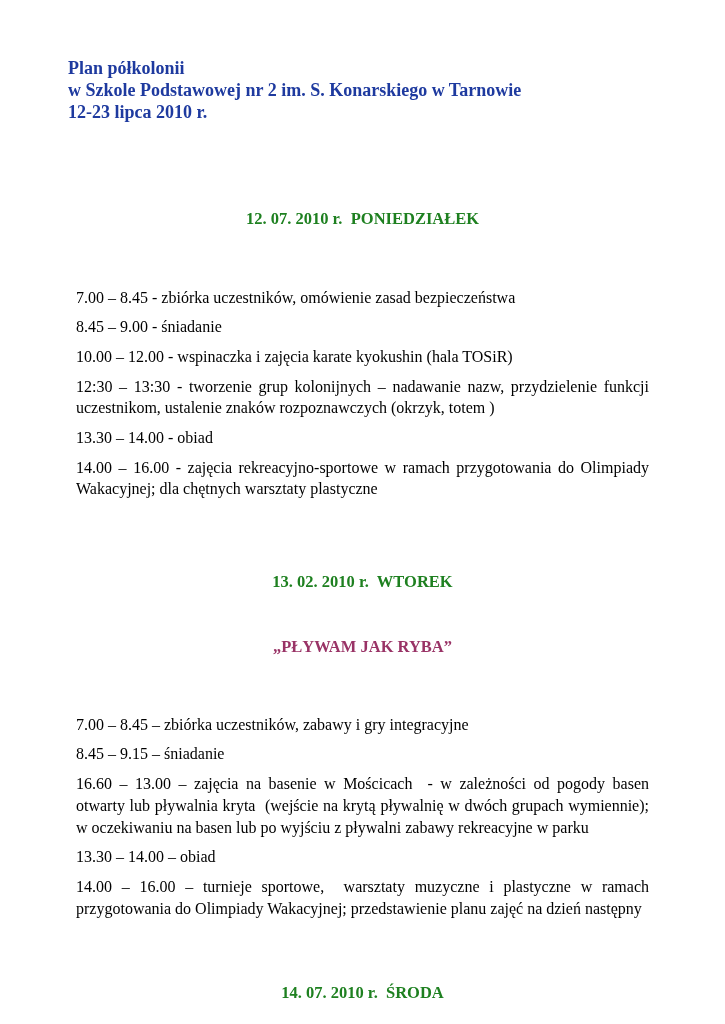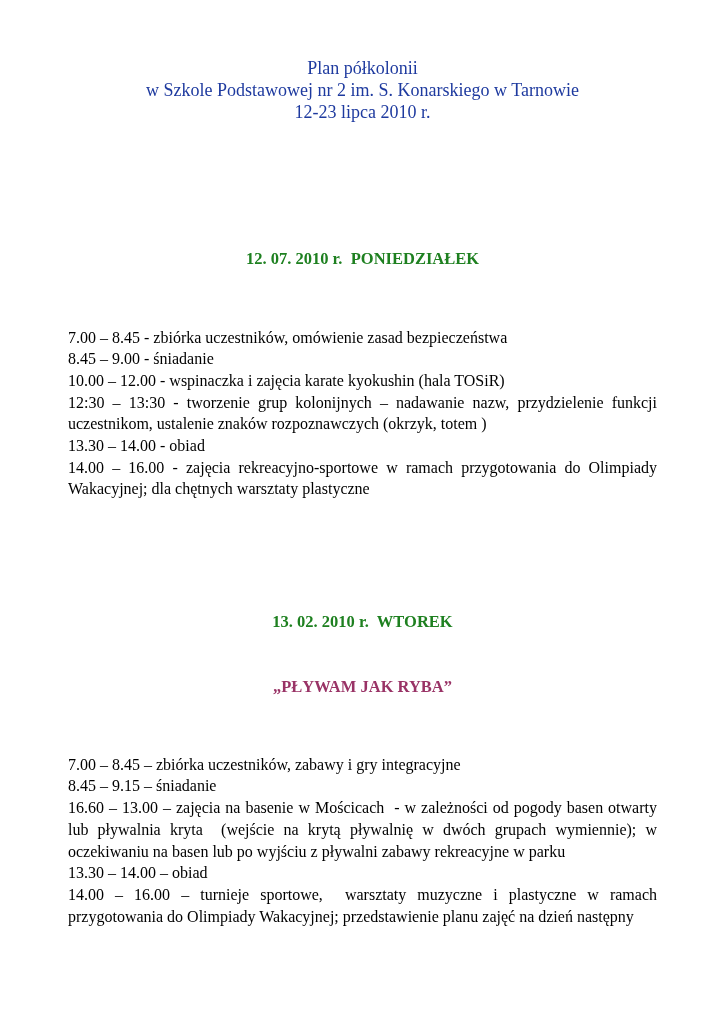--- a/index.html
+++ b/index.html
@@ -12,41 +12,41 @@
     width:725px;
     height:1024px;
     box-sizing:border-box;
     padding:57px 68px 0 68px;
     background:#ffffff;
     font-family:"Liberation Serif", serif;
     color:#000000;
     overflow:hidden;
   }
   .doc-title{
-    text-align:center;
-    font-weight:normal;
+    text-align:left;
+    font-weight:bold;
     font-size:18px;
     line-height:22px;
     color:var(--blue);
   }
   .day-header{
     text-align:center;
     font-weight:bold;
     font-size:16.5px;
     line-height:21.7px;
     white-space:pre-wrap;
   }
-  .date-line{color:var(--green);margin-top:40px;}
+  .date-line{color:var(--green);}
   .theme-line{color:var(--magenta);}
   .day-1{margin-top:42px;}
   .day-2{margin-top:27px;}
   .day-3{margin-top:19px;}
   .day-body{margin-top:13px;}
   .item{
-    margin:0;
+    margin:8px;
     font-size:16px;
     line-height:21.7px;
     text-align:justify;
     white-space:pre-wrap;
   }
 </style>
 </head>
 <body>
 
 <div class="page">

